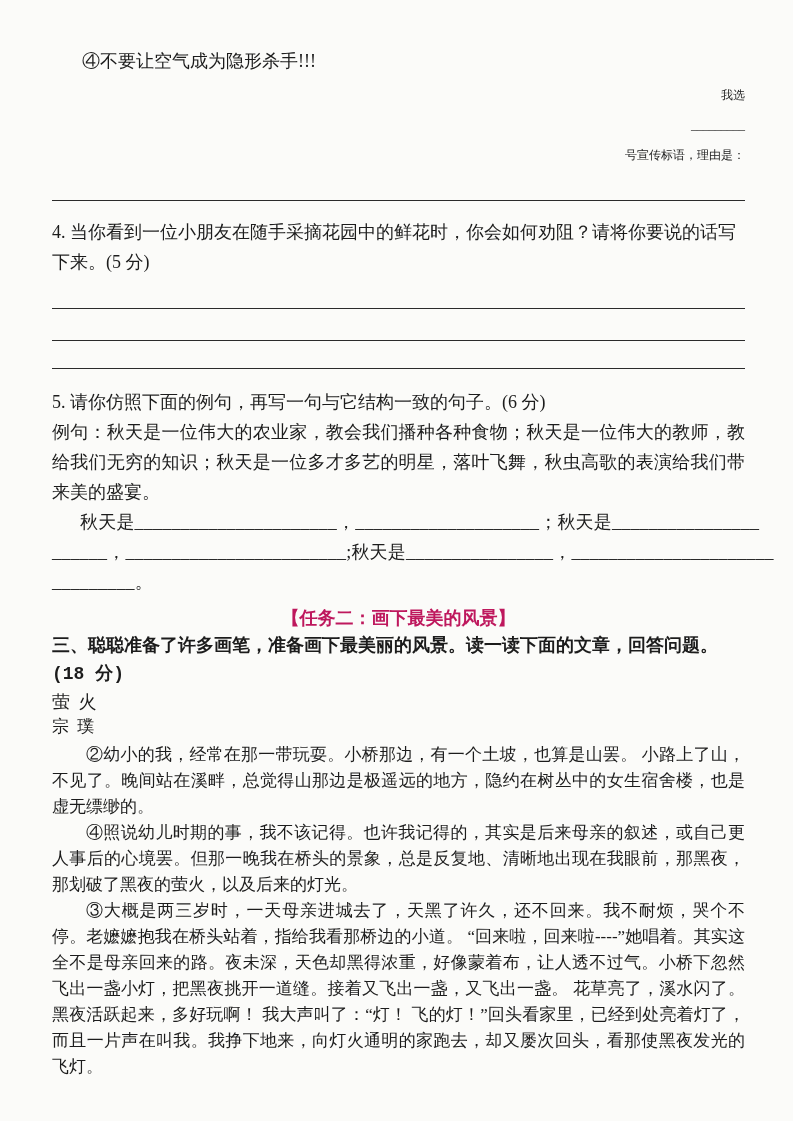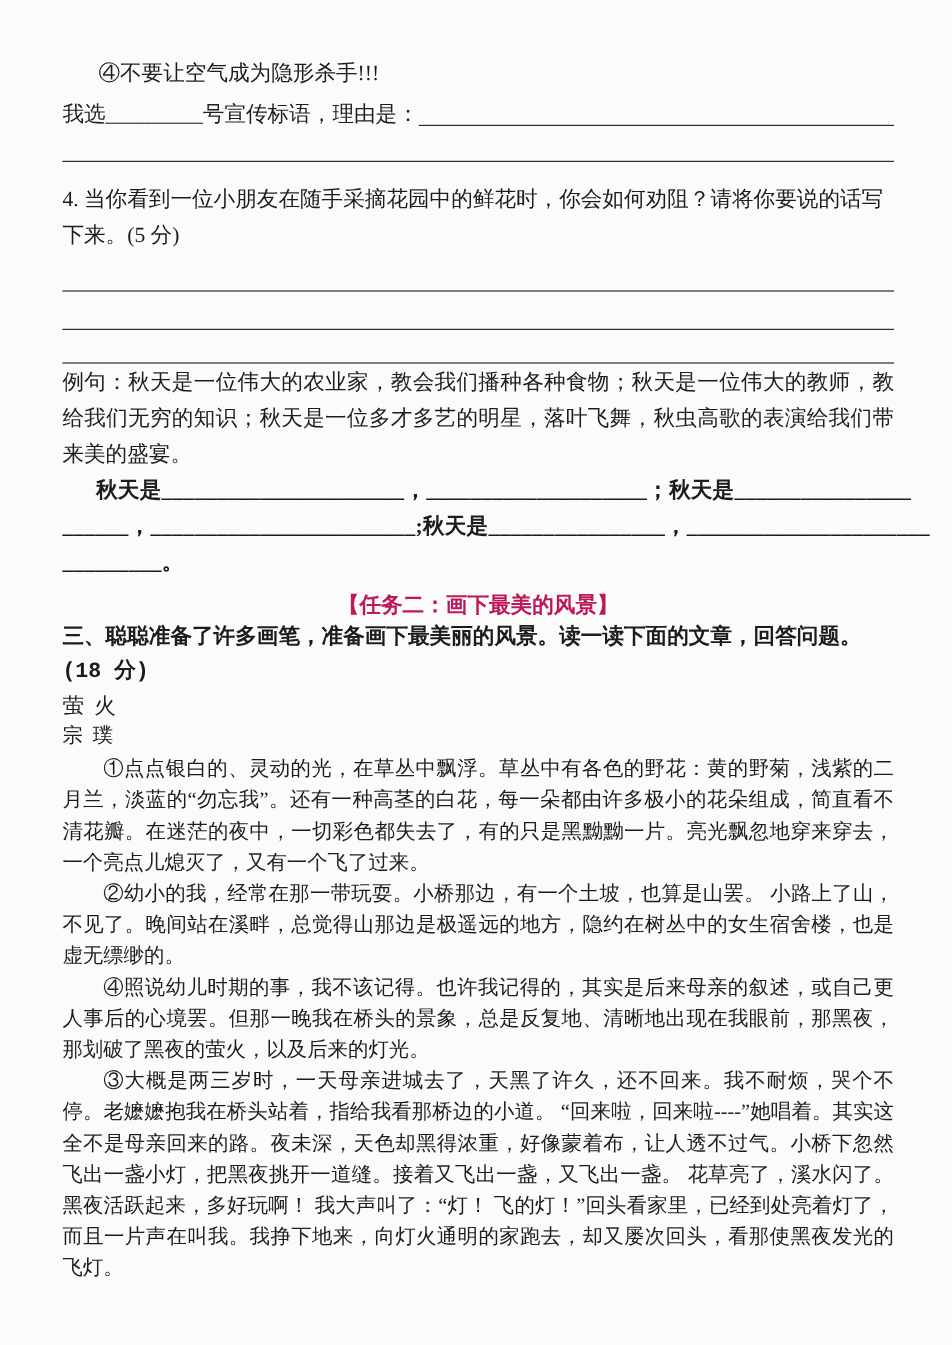--- a/index.html
+++ b/index.html
@@ -15,42 +15,43 @@
     box-sizing: border-box;
     width: 793px;
     height: 967px;
     padding: 46px 48px 0 52px;
   }
   .line18 { font-size: 18px; line-height: 30px; }
   .slogan4 { padding-left: 30px; }
   .choice-row {
     display: flex;
     align-items: flex-end;
-    font-size: 18px;
+    font-size: 12px;
     line-height: 30px;
     margin-top: 4px;
     white-space: nowrap;
+    flex-direction: column;
   }
   .fill-line {
     flex: 1;
     border-bottom: 1.6px solid #2b2b2b;
     height: 1px;
     margin-bottom: 5px;
   }
   .answer-line {
     border-bottom: 1.6px solid #2b2b2b;
     height: 0;
   }
   .al-1 { margin-top: 24px; }
   .al-q4 { margin-top: 31px; }
   .question { font-size: 18px; line-height: 30px; }
   .q4 { margin-top: 16px; }
   .q5 { margin-top: 18px; }
   .example { font-size: 18px; line-height: 30px; text-align: justify; margin: 0; font-family: Liberation Serif, serif; }
-  .blank-row { font-size: 18px; line-height: 30px; white-space: nowrap; letter-spacing: 0.2px; font-weight: bold; }
+  .blank-row { font-size: 18px; line-height: 30px; white-space: nowrap; letter-spacing: 0.2px; }
   .blank-row.indented { padding-left: 28px; }
   .task-header {
     font-family: "Liberation Sans", sans-serif;
     font-weight: bold;
     font-size: 18px;
     line-height: 26px;
     text-align: center;
     margin-top: 8px;
   }
   .section-heading {
@@ -96,33 +97,33 @@
     <div class="fill-line"></div>
   </div>
 
   <div class="answer-line al-1"></div>
 
   <div class="question q4">4.  当你看到一位小朋友在随手采摘花园中的鲜花时，你会如何劝阻？请将你要说的话写下来。(5 分)</div>
   <div class="answer-line al-q4"></div>
   <div class="answer-line al-q4"></div>
   <div class="answer-line" style="margin-top:27px;"></div>
 
+  <div class="question q5">5.  请你仿照下面的例句，再写一句与它结构一致的句子。(6 分)</div>
   <p class="example">例句：秋天是一位伟大的农业家，教会我们播种各种食物；秋天是一位伟大的教师，教给我们无穷的知识；秋天是一位多才多艺的明星，落叶飞舞，秋虫高歌的表演给我们带来美的盛宴。</p>
   <div class="blank-row indented">秋天是______________________，____________________；秋天是________________</div>
   <div class="blank-row">______，________________________;秋天是________________，______________________</div>
   <div class="blank-row">_________。</div>
 
   <div class="task-header" style="color: #be185d;">【任务二：画下最美的风景】</div>
 
   <div class="section-heading">三、聪聪准备了许多画笔，准备画下最美丽的风景。读一读下面的文章，回答问题。(18 分)</div>
 
   <div class="article-title">萤 火</div>
   <div class="article-author">宗 璞</div>
 
   <div class="article">
-    <p>①点点银白的、灵动的光，在草丛中飘浮。草丛中有各色的野花：黄的野菊，浅紫的二月兰，淡蓝的“勿忘我”。还有一种高茎的白花，每一朵都由许多极小的花朵组成，简直看不清花瓣。在迷茫的夜中，一切彩色都失去了，有的只是黑黝黝一片。亮光飘忽地穿来穿去，一个亮点儿熄灭了，又有一个飞了过来。</p>
     <p>②幼小的我，经常在那一带玩耍。小桥那边，有一个土坡，也算是山罢。 小路上了山，不见了。晚间站在溪畔，总觉得山那边是极遥远的地方，隐约在树丛中的女生宿舍楼，也是虚无缥缈的。</p>
     <p>④照说幼儿时期的事，我不该记得。也许我记得的，其实是后来母亲的叙述，或自己更人事后的心境罢。但那一晚我在桥头的景象，总是反复地、清晰地出现在我眼前，那黑夜，那划破了黑夜的萤火，以及后来的灯光。</p>
     <p>③大概是两三岁时，一天母亲进城去了，天黑了许久，还不回来。我不耐烦，哭个不停。老嬷嬷抱我在桥头站着，指给我看那桥边的小道。 “回来啦，回来啦----”她唱着。其实这全不是母亲回来的路。夜未深，天色却黑得浓重，好像蒙着布，让人透不过气。小桥下忽然飞出一盏小灯，把黑夜挑开一道缝。接着又飞出一盏，又飞出一盏。 花草亮了，溪水闪了。黑夜活跃起来，多好玩啊！ 我大声叫了：“灯！ 飞的灯！”回头看家里，已经到处亮着灯了，而且一片声在叫我。我挣下地来，向灯火通明的家跑去，却又屡次回头，看那使黑夜发光的飞灯。</p>
 
   </div>
 
 </div>
 
 </body></html>

